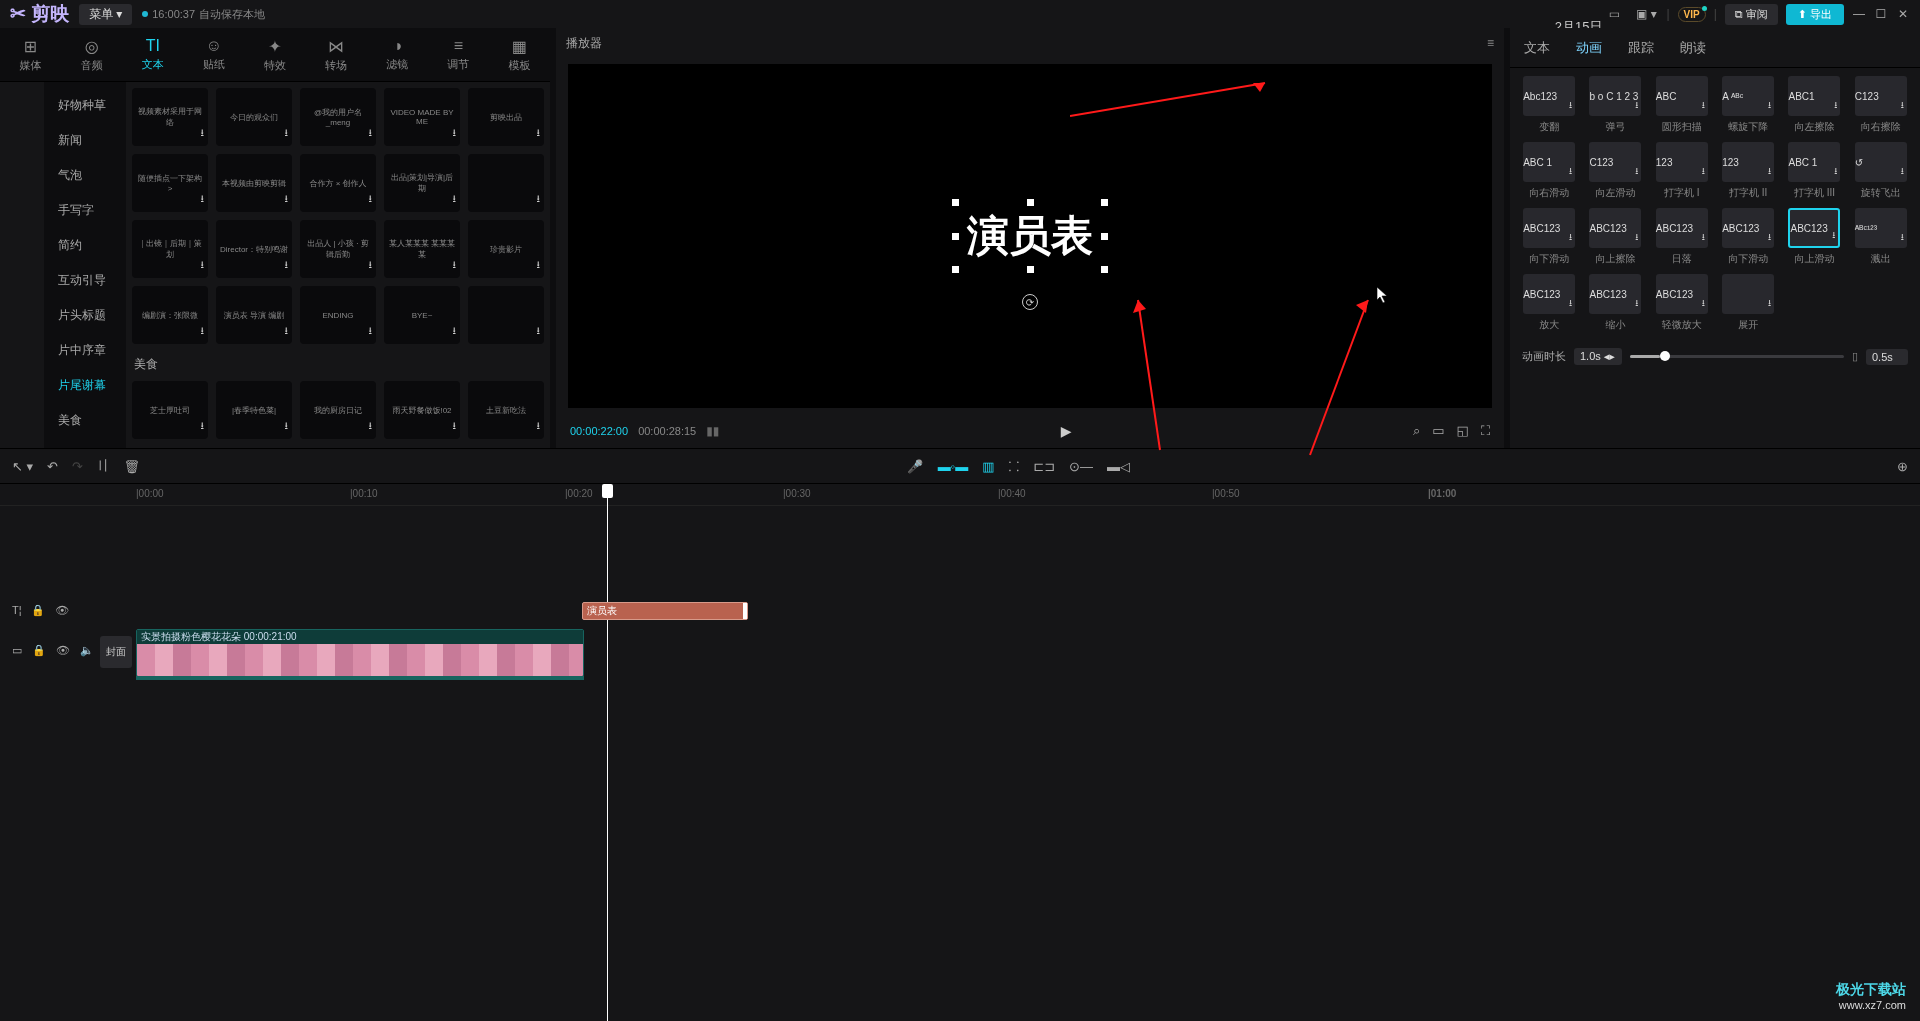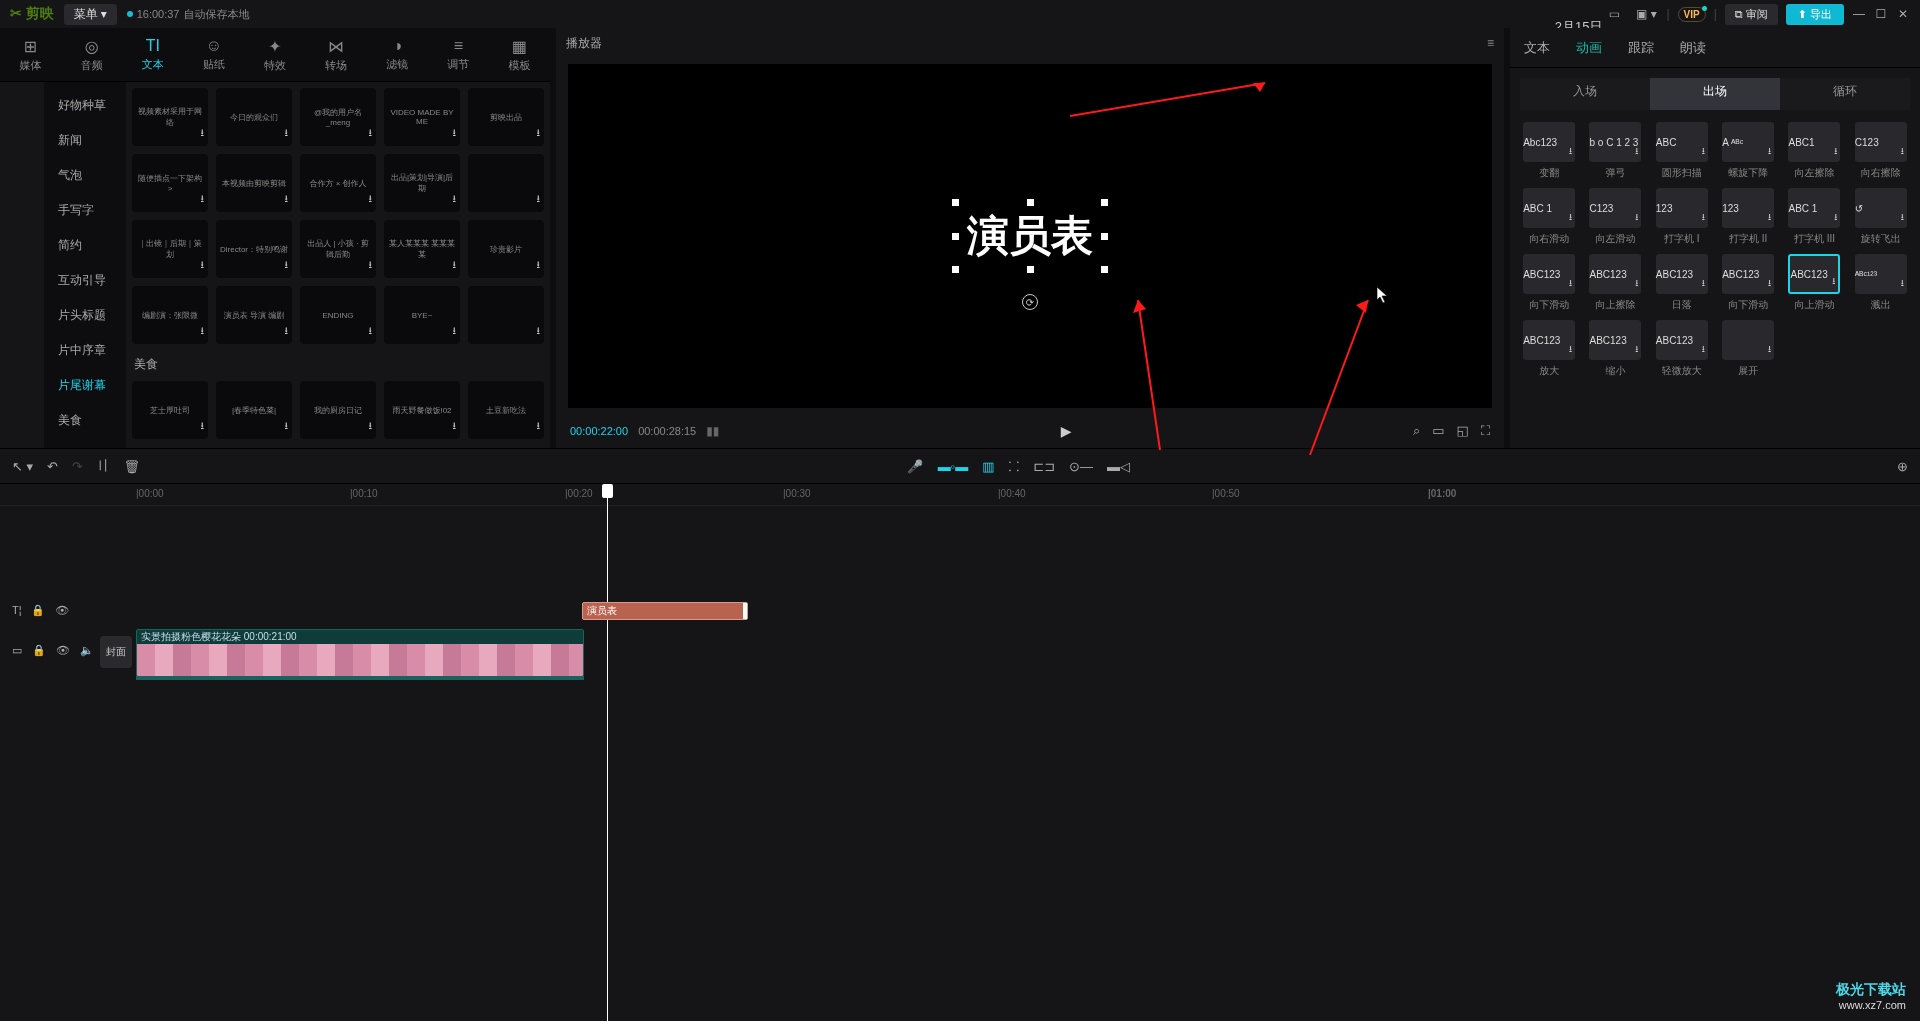--- a/index.html
+++ b/index.html
@@ -1,19 +1,19 @@
 <!DOCTYPE html>
 <html><head>
 <meta charset="utf-8">
 <style>
   * { margin:0; padding:0; box-sizing:border-box; font-family:"Microsoft YaHei",sans-serif; }
   body { background:#0d0d0f; color:#b8b8b8; font-size:12px; width:1920px; height:1021px; position:relative; overflow:hidden;}
   .titlebar { height:28px; background:#151517; display:flex; align-items:center; padding:0 10px; }
   .titlebar .left { display:flex; align-items:center; gap:10px; }
-  .logo { color:#4d7c0f; font-weight:bold; font-size:14px; }
+  .logo { color:#c4b5fd; font-weight:bold; font-size:19px; }
   .menu-btn { background:#2a2a2e; padding:2px 10px; border-radius:3px; font-size:12px; color:#ddd; display:flex; align-items:center; gap:3px;}
   .autosave { color:#888; font-size:11px; display:flex; align-items:center; gap:4px;}
   .autosave .dot { width:6px;height:6px;border-radius:50%;background:#1fb8d3;}
   .titlebar .center { flex:1; text-align:right; color:#ccc; font-size:13px;margin-top:25px;}
   .titlebar .right { display:flex; align-items:center; gap:8px;}
   .icon-btn { width:24px;height:20px;display:flex;align-items:center;justify-content:center;color:#aaa;border-radius:3px;}
   .vip-tag { color:#ffb84d; font-size:10px; font-weight:bold; border:1px solid #5a4a2a; padding:1px 5px; border-radius:8px; position:relative;}
   .vip-tag::after{content:"";position:absolute;top:-2px;right:-2px;width:5px;height:5px;background:#1fd3c4;border-radius:50%;}
   .review-btn { background:#2a2a2e; padding:3px 10px; border-radius:3px; color:#ddd; font-size:11px;}
   .export-btn { background:#0fb8d3; padding:3px 12px; border-radius:3px; color:#fff; font-size:11px;}
@@ -47,21 +47,21 @@
   .rotate-h { position:absolute; bottom:-40px; left:50%; margin-left:-8px; width:16px;height:16px;border:1px solid #ccc;border-radius:50%;display:flex;align-items:center;justify-content:center;color:#ccc;font-size:10px;}
   .player-bar { height:34px; display:flex; align-items:center; padding:0 14px; gap:10px;}
   .time-cur { color:#1fd3ed; font-size:11px;}
   .time-tot { color:#888; font-size:11px;}
   .play-btn { flex:1; text-align:center; color:#ccc; font-size:14px;}
   .pb-icons { display:flex; gap:12px; color:#aaa; font-size:13px;}
 
   .right-panel { width:410px; background:#151517; display:flex; flex-direction:column;}
   .rp-tabs { height:40px; display:flex; align-items:center; gap:26px; padding:0 14px; border-bottom:1px solid #000;}
   .rp-tab { color:#aaa; font-size:13px; }
-  .rp-tab.active { color:#14b8a6; }
+  .rp-tab.active { color:#7dd3fc; }
   .sub-tabs { height:32px; display:flex; margin:10px 10px 4px;}
   .sub-tab { flex:1; text-align:center; line-height:26px; color:#999; font-size:12px; background:#1a1a1d;}
   .sub-tab.active { background:#33333a; color:#fff;}
   .anim-grid { padding:8px 10px; display:grid; grid-template-columns:repeat(6,1fr); gap:8px 8px;}
   .anim-item { display:flex; flex-direction:column; align-items:center; gap:4px;}
   .anim-thumb { width:52px; height:40px; background:#28282d; border-radius:3px; position:relative; display:flex;align-items:center;justify-content:flex-start;color:#ddd;font-size:10px;}
   .anim-thumb.selected { border:2px solid #1fd3ed; }
   .anim-thumb .dl { position:absolute; right:3px; bottom:2px; font-size:9px; color:#ccc;}
   .anim-label { font-size:10px; color:#888;}
   .dur-row { display:flex; align-items:center; gap:8px; padding:8px 12px; font-size:11px; color:#aaa;}
@@ -329,181 +329,186 @@
     </div>
   </div>
 
   <div class="right-panel">
     <div class="rp-tabs" id="rp-tabs">
         <span class="rp-tab">文本</span>
         <span class="rp-tab active">动画</span>
         <span class="rp-tab">跟踪</span>
         <span class="rp-tab">朗读</span>
       </div>
-    <div class="sub-tabs" id="sub-tabs">
-        <div class="sub-tab">入场</div>
-        <div class="sub-tab active">出场</div>
-        <div class="sub-tab">循环</div>
+    <div class="anim-grid" id="anim-grid">
+        <div class="anim-item">
+          <div class="anim-thumb">
+            <span>Abc123</span>
+            <span class="dl">⭳</span>
+          </div>
+          <div class="anim-label">变翻</div>
+        </div>
+        <div class="anim-item">
+          <div class="anim-thumb">
+            <span>b o C 1 2 3</span>
+            <span class="dl">⭳</span>
+          </div>
+          <div class="anim-label">弹弓</div>
+        </div>
+        <div class="anim-item">
+          <div class="anim-thumb">
+            <span>ABC</span>
+            <span class="dl">⭳</span>
+          </div>
+          <div class="anim-label">圆形扫描</div>
+        </div>
+        <div class="anim-item">
+          <div class="anim-thumb">
+            <span>A ᴬᴮᶜ</span>
+            <span class="dl">⭳</span>
+          </div>
+          <div class="anim-label">螺旋下降</div>
+        </div>
+        <div class="anim-item">
+          <div class="anim-thumb">
+            <span>ABC1</span>
+            <span class="dl">⭳</span>
+          </div>
+          <div class="anim-label">向左擦除</div>
+        </div>
+        <div class="anim-item">
+          <div class="anim-thumb">
+            <span>C123</span>
+            <span class="dl">⭳</span>
+          </div>
+          <div class="anim-label">向右擦除</div>
+        </div>
+        <div class="anim-item">
+          <div class="anim-thumb">
+            <span>ABC 1</span>
+            <span class="dl">⭳</span>
+          </div>
+          <div class="anim-label">向右滑动</div>
+        </div>
+        <div class="anim-item">
+          <div class="anim-thumb">
+            <span>C123</span>
+            <span class="dl">⭳</span>
+          </div>
+          <div class="anim-label">向左滑动</div>
+        </div>
+        <div class="anim-item">
+          <div class="anim-thumb">
+            <span>123</span>
+            <span class="dl">⭳</span>
+          </div>
+          <div class="anim-label">打字机 I</div>
+        </div>
+        <div class="anim-item">
+          <div class="anim-thumb">
+            <span>123</span>
+            <span class="dl">⭳</span>
+          </div>
+          <div class="anim-label">打字机 II</div>
+        </div>
+        <div class="anim-item">
+          <div class="anim-thumb">
+            <span>ABC 1</span>
+            <span class="dl">⭳</span>
+          </div>
+          <div class="anim-label">打字机 III</div>
+        </div>
+        <div class="anim-item">
+          <div class="anim-thumb">
+            <span>↺</span>
+            <span class="dl">⭳</span>
+          </div>
+          <div class="anim-label">旋转飞出</div>
+        </div>
+        <div class="anim-item">
+          <div class="anim-thumb">
+            <span>ABC123</span>
+            <span class="dl">⭳</span>
+          </div>
+          <div class="anim-label">向下滑动</div>
+        </div>
+        <div class="anim-item">
+          <div class="anim-thumb">
+            <span>ABC123</span>
+            <span class="dl">⭳</span>
+          </div>
+          <div class="anim-label">向上擦除</div>
+        </div>
+        <div class="anim-item">
+          <div class="anim-thumb">
+            <span>ABC123</span>
+            <span class="dl">⭳</span>
+          </div>
+          <div class="anim-label">日落</div>
+        </div>
+        <div class="anim-item">
+          <div class="anim-thumb">
+            <span>ABC123</span>
+            <span class="dl">⭳</span>
+          </div>
+          <div class="anim-label">向下滑动</div>
+        </div>
+        <div class="anim-item">
+          <div class="anim-thumb selected">
+            <span>ABC123</span>
+            <span class="dl">⭳</span>
+          </div>
+          <div class="anim-label">向上滑动</div>
+        </div>
+        <div class="anim-item">
+          <div class="anim-thumb">
+            <span>ᴬᴮᶜ¹²³</span>
+            <span class="dl">⭳</span>
+          </div>
+          <div class="anim-label">溅出</div>
+        </div>
+        <div class="anim-item">
+          <div class="anim-thumb">
+            <span>ABC123</span>
+            <span class="dl">⭳</span>
+          </div>
+          <div class="anim-label">放大</div>
+        </div>
+        <div class="anim-item">
+          <div class="anim-thumb">
+            <span>ABC123</span>
+            <span class="dl">⭳</span>
+          </div>
+          <div class="anim-label">缩小</div>
+        </div>
+        <div class="anim-item">
+          <div class="anim-thumb">
+            <span>ABC123</span>
+            <span class="dl">⭳</span>
+          </div>
+          <div class="anim-label">轻微放大</div>
+        </div>
+        <div class="anim-item">
+          <div class="anim-thumb">
+            <span></span>
+            <span class="dl">⭳</span>
+          </div>
+          <div class="anim-label">展开</div>
+        </div>
       </div>
-    <div class="anim-grid" id="anim-grid">
-        <div class="anim-item">
-          <div class="anim-thumb">
-            <span>Abc123</span>
-            <span class="dl">⭳</span>
-          </div>
-          <div class="anim-label">变翻</div>
-        </div>
-        <div class="anim-item">
-          <div class="anim-thumb">
-            <span>b o C 1 2 3</span>
-            <span class="dl">⭳</span>
-          </div>
-          <div class="anim-label">弹弓</div>
-        </div>
-        <div class="anim-item">
-          <div class="anim-thumb">
-            <span>ABC</span>
-            <span class="dl">⭳</span>
-          </div>
-          <div class="anim-label">圆形扫描</div>
-        </div>
-        <div class="anim-item">
-          <div class="anim-thumb">
-            <span>A ᴬᴮᶜ</span>
-            <span class="dl">⭳</span>
-          </div>
-          <div class="anim-label">螺旋下降</div>
-        </div>
-        <div class="anim-item">
-          <div class="anim-thumb">
-            <span>ABC1</span>
-            <span class="dl">⭳</span>
-          </div>
-          <div class="anim-label">向左擦除</div>
-        </div>
-        <div class="anim-item">
-          <div class="anim-thumb">
-            <span>C123</span>
-            <span class="dl">⭳</span>
-          </div>
-          <div class="anim-label">向右擦除</div>
-        </div>
-        <div class="anim-item">
-          <div class="anim-thumb">
-            <span>ABC 1</span>
-            <span class="dl">⭳</span>
-          </div>
-          <div class="anim-label">向右滑动</div>
-        </div>
-        <div class="anim-item">
-          <div class="anim-thumb">
-            <span>C123</span>
-            <span class="dl">⭳</span>
-          </div>
-          <div class="anim-label">向左滑动</div>
-        </div>
-        <div class="anim-item">
-          <div class="anim-thumb">
-            <span>123</span>
-            <span class="dl">⭳</span>
-          </div>
-          <div class="anim-label">打字机 I</div>
-        </div>
-        <div class="anim-item">
-          <div class="anim-thumb">
-            <span>123</span>
-            <span class="dl">⭳</span>
-          </div>
-          <div class="anim-label">打字机 II</div>
-        </div>
-        <div class="anim-item">
-          <div class="anim-thumb">
-            <span>ABC 1</span>
-            <span class="dl">⭳</span>
-          </div>
-          <div class="anim-label">打字机 III</div>
-        </div>
-        <div class="anim-item">
-          <div class="anim-thumb">
-            <span>↺</span>
-            <span class="dl">⭳</span>
-          </div>
-          <div class="anim-label">旋转飞出</div>
-        </div>
-        <div class="anim-item">
-          <div class="anim-thumb">
-            <span>ABC123</span>
-            <span class="dl">⭳</span>
-          </div>
-          <div class="anim-label">向下滑动</div>
-        </div>
-        <div class="anim-item">
-          <div class="anim-thumb">
-            <span>ABC123</span>
-            <span class="dl">⭳</span>
-          </div>
-          <div class="anim-label">向上擦除</div>
-        </div>
-        <div class="anim-item">
-          <div class="anim-thumb">
-            <span>ABC123</span>
-            <span class="dl">⭳</span>
-          </div>
-          <div class="anim-label">日落</div>
-        </div>
-        <div class="anim-item">
-          <div class="anim-thumb">
-            <span>ABC123</span>
-            <span class="dl">⭳</span>
-          </div>
-          <div class="anim-label">向下滑动</div>
-        </div>
-        <div class="anim-item">
-          <div class="anim-thumb selected">
-            <span>ABC123</span>
-            <span class="dl">⭳</span>
-          </div>
-          <div class="anim-label">向上滑动</div>
-        </div>
-        <div class="anim-item">
-          <div class="anim-thumb">
-            <span>ᴬᴮᶜ¹²³</span>
-            <span class="dl">⭳</span>
-          </div>
-          <div class="anim-label">溅出</div>
-        </div>
-        <div class="anim-item">
-          <div class="anim-thumb">
-            <span>ABC123</span>
-            <span class="dl">⭳</span>
-          </div>
-          <div class="anim-label">放大</div>
-        </div>
-        <div class="anim-item">
-          <div class="anim-thumb">
-            <span>ABC123</span>
-            <span class="dl">⭳</span>
-          </div>
-          <div class="anim-label">缩小</div>
-        </div>
-        <div class="anim-item">
-          <div class="anim-thumb">
-            <span>ABC123</span>
-            <span class="dl">⭳</span>
-          </div>
-          <div class="anim-label">轻微放大</div>
-        </div>
-        <div class="anim-item">
-          <div class="anim-thumb">
-            <span></span>
-            <span class="dl">⭳</span>
-          </div>
-          <div class="anim-label">展开</div>
-        </div>
-      </div>
+    <div class="dur-row">
+      <span>动画时长</span>
+      <span class="dur-input"><span>1.0s</span> ◂▸</span>
+      <div class="slider">
+          <div class="fill"></div>
+          <div class="knob"></div>
+        </div>
+      <span style="color:#888">▯</span>
+      <span class="dur-input" style="width:42px">0.5s</span>
+    </div>
   </div>
 </div>
 
 <div class="tool-row">
   <span class="tool-ico">↖ ▾</span>
   <span class="tool-ico">↶</span>
   <span class="tool-ico" style="color:#444">↷</span>
   <span class="tool-ico">〢</span>
   <span class="tool-ico">🗑</span>
   <div class="spacer"></div>

